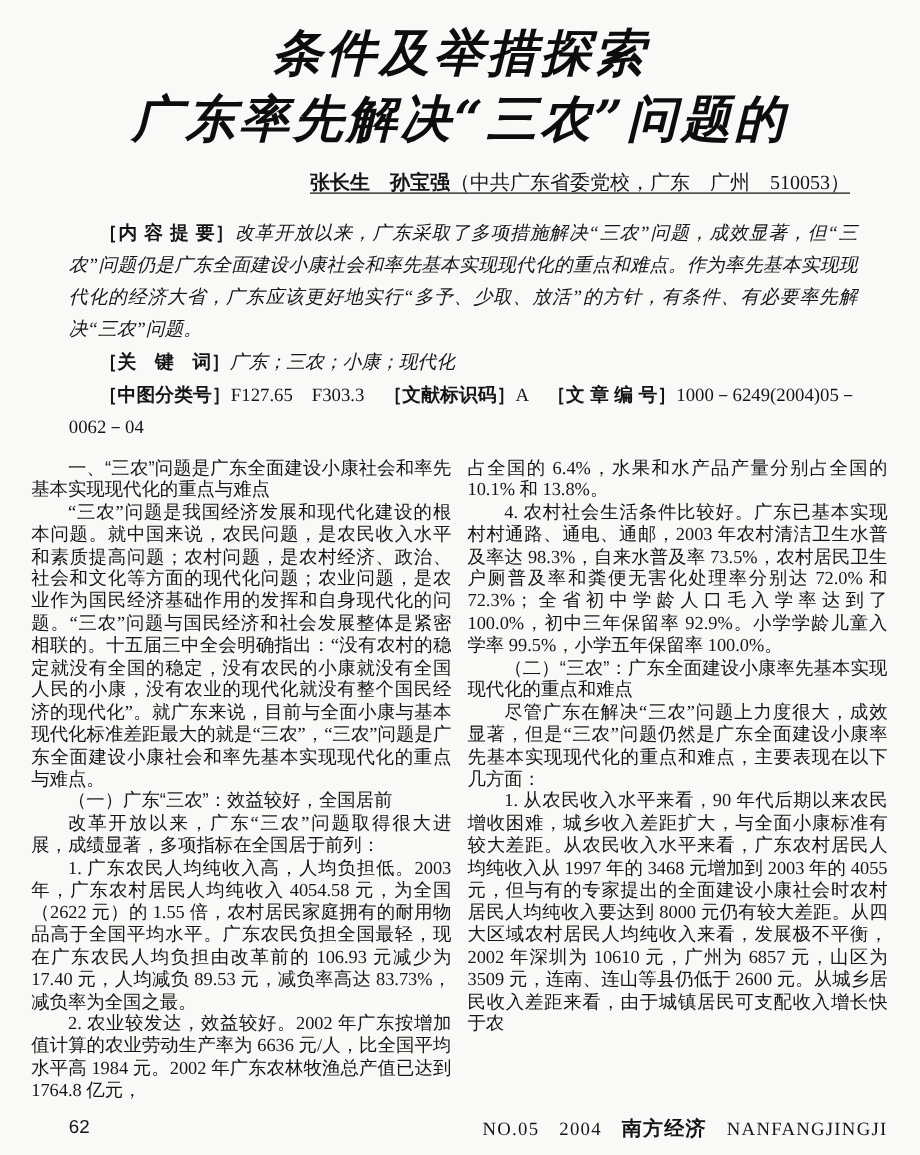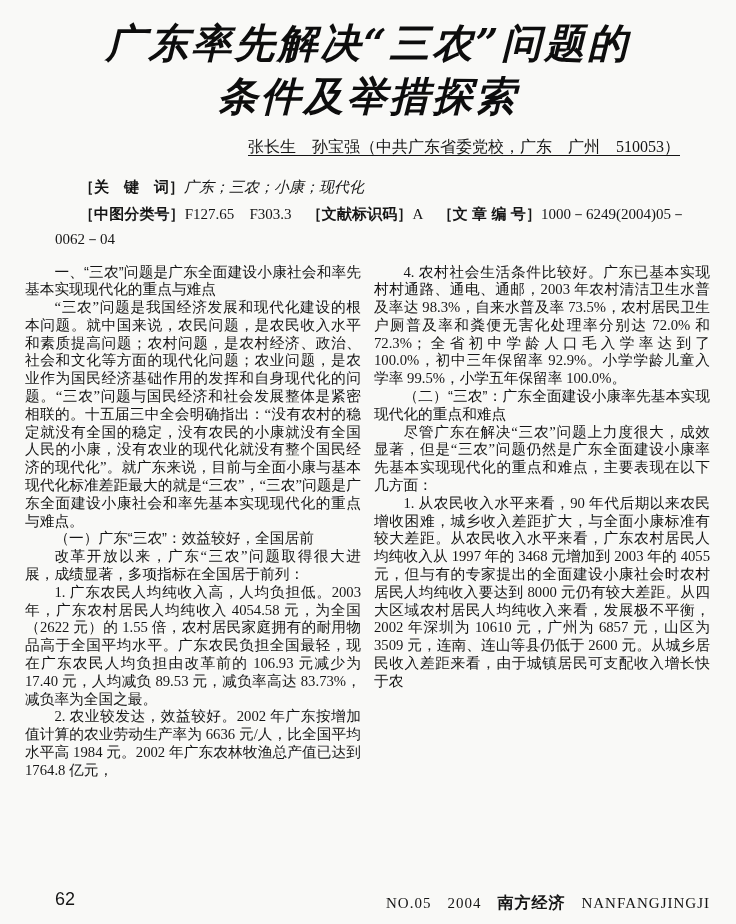--- a/index.html
+++ b/index.html
@@ -37,21 +37,21 @@
     text-align:right;
     font-size:16px;
     line-height:22px;
   }
   .authors-underline{
     text-decoration:underline;
     text-underline-offset:3px;
   }
   .author-names{
     font-family:"Liberation Sans", sans-serif;
-    font-weight:normal;
+    font-weight:bold;
   }
   .affiliation{
     font-family:"Liberation Serif", serif;
   }
   
   .abstract-block{
     margin:16px 50px 0 55px;
     font-size:15px;
     line-height:25.5px;
     text-align:justify;
@@ -87,64 +87,66 @@
   }
   
   .footer{
     position:absolute;
     left:0;right:0;bottom:8px;
     height:26px;
   }
   .page-number{
     position:absolute;
     left:55px;bottom:6px;
-    font-size:18px;
+    font-size:15px;
     font-family:"Liberation Sans", sans-serif;
   }
   .journal-line{
     position:absolute;
     right:26px;bottom:2px;
     font-size:15px;
     font-family:Liberation Serif, serif;
     letter-spacing:1px;
   }
   .journal-cn{
     font-weight:bold;
     font-size:16px;
   }
 </style>
 </head>
 <body>
 
 <div class="page">
 
   <div class="title-block">
+    <div class="title-line">条件及举措探索</div>
     <div class="title-line">广东率先解决“三农”问题的</div>
-    <div class="title-line">条件及举措探索</div>
   </div>
 
   <div class="authors-line">
     <span class="authors-underline"><span class="author-names">张长生　孙宝强</span><span class="affiliation">（中共广东省委党校，广东　广州　510053）</span></span>
   </div>
 
   <div class="abstract-block">
+    <p class="abstract-para"><span class="meta-label">［内 容 提 要］</span><span class="kai">改革开放以来，广东采取了多项措施解决“三农”问题，成效显著，但“三农”问题仍是广东全面建设小康社会和率先基本实现现代化的重点和难点。作为率先基本实现现代化的经济大省，广东应该更好地实行“多予、少取、放活”的方针，有条件、有必要率先解决“三农”问题。</span></p>
     <p class="abstract-para"><span class="meta-label">［关　键　词］</span><span class="kai">广东；三农；小康；现代化</span></p>
     <p class="abstract-para"><span class="meta-label">［中图分类号］</span><span class="meta-value">F127.65　F303.3</span><span>　</span><span class="meta-label">［文献标识码］</span><span class="meta-value">A</span><span>　</span><span class="meta-label">［文 章 编 号］</span><span class="meta-value">1000－6249(2004)05－0062－04</span></p>
   </div>
 
   <div class="columns">
     <div class="col">
       <p class="heading">一、“三农”问题是广东全面建设小康社会和率先基本实现现代化的重点与难点</p>
       <p>“三农”问题是我国经济发展和现代化建设的根本问题。就中国来说，农民问题，是农民收入水平和素质提高问题；农村问题，是农村经济、政治、社会和文化等方面的现代化问题；农业问题，是农业作为国民经济基础作用的发挥和自身现代化的问题。“三农”问题与国民经济和社会发展整体是紧密相联的。十五届三中全会明确指出：“没有农村的稳定就没有全国的稳定，没有农民的小康就没有全国人民的小康，没有农业的现代化就没有整个国民经济的现代化”。就广东来说，目前与全面小康与基本现代化标准差距最大的就是“三农”，“三农”问题是广东全面建设小康社会和率先基本实现现代化的重点与难点。</p>
       <p class="heading">（一）广东“三农”：效益较好，全国居前</p>
       <p>改革开放以来，广东“三农”问题取得很大进展，成绩显著，多项指标在全国居于前列：</p>
       <p>1. 广东农民人均纯收入高，人均负担低。2003 年，广东农村居民人均纯收入 4054.58 元，为全国（2622 元）的 1.55 倍，农村居民家庭拥有的耐用物品高于全国平均水平。广东农民负担全国最轻，现在广东农民人均负担由改革前的 106.93 元减少为 17.40 元，人均减负 89.53 元，减负率高达 83.73%，减负率为全国之最。</p>
       <p>2. 农业较发达，效益较好。2002 年广东按增加值计算的农业劳动生产率为 6636 元/人，比全国平均水平高 1984 元。2002 年广东农林牧渔总产值已达到 1764.8 亿元，</p>
     </div>
     <div class="col">
+      <p class="noindent">占全国的 6.4%，水果和水产品产量分别占全国的 10.1% 和 13.8%。</p>
       <p>4. 农村社会生活条件比较好。广东已基本实现村村通路、通电、通邮，2003 年农村清洁卫生水普及率达 98.3%，自来水普及率 73.5%，农村居民卫生户厕普及率和粪便无害化处理率分别达 72.0% 和 72.3%；全省初中学龄人口毛入学率达到了 100.0%，初中三年保留率 92.9%。小学学龄儿童入学率 99.5%，小学五年保留率 100.0%。</p>
       <p class="heading">（二）“三农”：广东全面建设小康率先基本实现现代化的重点和难点</p>
       <p>尽管广东在解决“三农”问题上力度很大，成效显著，但是“三农”问题仍然是广东全面建设小康率先基本实现现代化的重点和难点，主要表现在以下几方面：</p>
       <p>1. 从农民收入水平来看，90 年代后期以来农民增收困难，城乡收入差距扩大，与全面小康标准有较大差距。从农民收入水平来看，广东农村居民人均纯收入从 1997 年的 3468 元增加到 2003 年的 4055 元，但与有的专家提出的全面建设小康社会时农村居民人均纯收入要达到 8000 元仍有较大差距。从四大区域农村居民人均纯收入来看，发展极不平衡，2002 年深圳为 10610 元，广州为 6857 元，山区为 3509 元，连南、连山等县仍低于 2600 元。从城乡居民收入差距来看，由于城镇居民可支配收入增长快于农</p>
     </div>
   </div>
 
   <div class="footer">
     <span class="page-number">62</span>
     <span class="journal-line"><span>NO.05　2004</span><span>　</span><span class="journal-cn">南方经济</span><span>　</span><span>NANFANGJINGJI</span></span>

